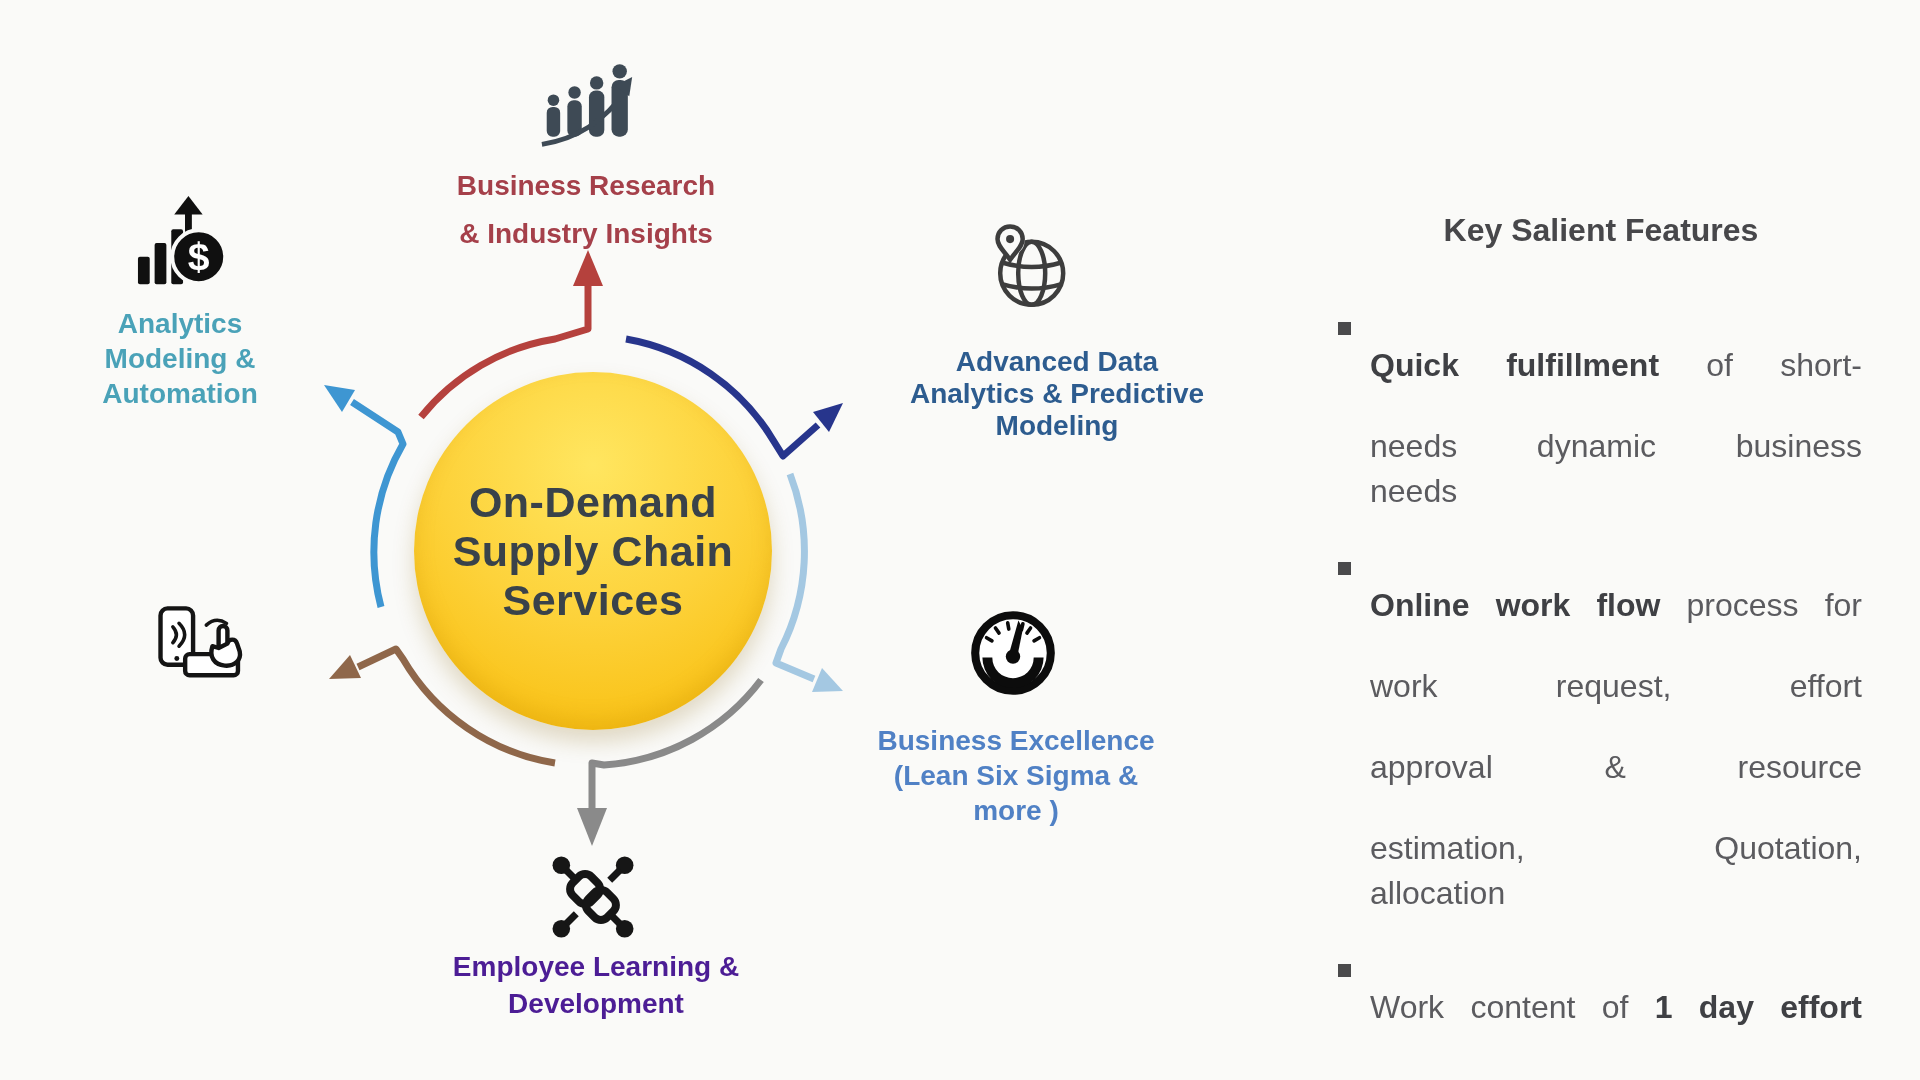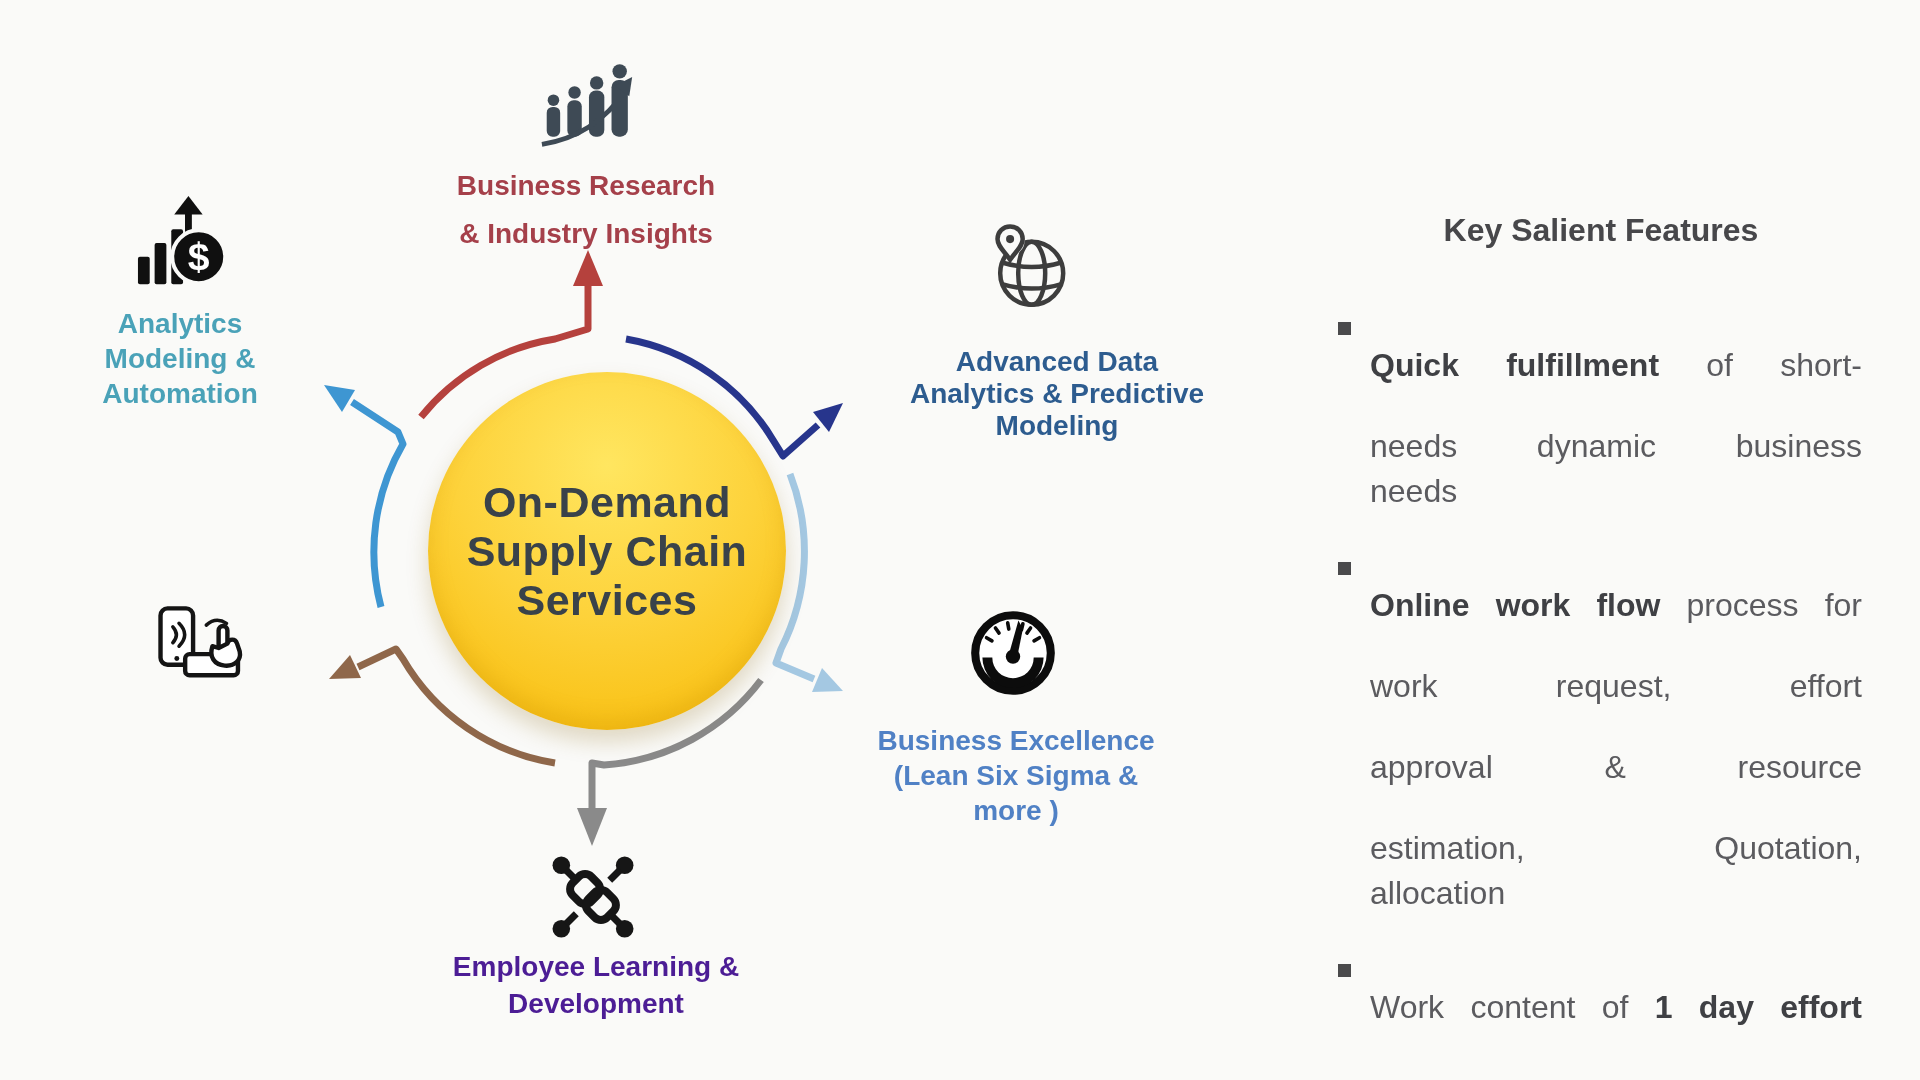--- a/index.html
+++ b/index.html
@@ -4,21 +4,21 @@
 <style>
   html,body{margin:0;padding:0;}
   body{font-family:"Liberation Sans","DejaVu Sans",sans-serif;}
   .stage{position:relative;width:1920px;height:1080px;background:var(--bg,#fafaf8);overflow:hidden;}
 
   
   .arrows-svg{position:absolute;left:0;top:0;width:1920px;height:1080px;}
   .arrows-svg path.arc{fill:none;stroke-width:7;stroke-linejoin:round;stroke-linecap:butt;}
 
   
-  .hub{position:absolute;left:428px;top:372px;width:358px;height:358px;border-radius:50%;
+  .hub{position:absolute;left:414px;top:372px;width:358px;height:358px;border-radius:50%;
        background:radial-gradient(circle at 50% 26%, var(--hub1,#ffe660) 0%, var(--hub2,#fdd23a) 48%, var(--hub3,#f7ba05) 100%);
        box-shadow:0 12px 22px rgba(130,95,0,.22), inset 0 -10px 20px rgba(190,130,0,.22);
        display:flex;align-items:center;justify-content:center;}
   .hub-text{font-weight:bold;font-size:43px;line-height:49px;text-align:center;white-space:pre-line;
             color:var(--hub-text,#39424a);letter-spacing:.5px;}
 
   
   .node-label{position:absolute;transform:translateX(-50%);text-align:center;font-weight:bold;
               font-size:28px;line-height:35px;white-space:pre-line;}
   .lbl-0{left:586px;top:162px;line-height:48px;}

